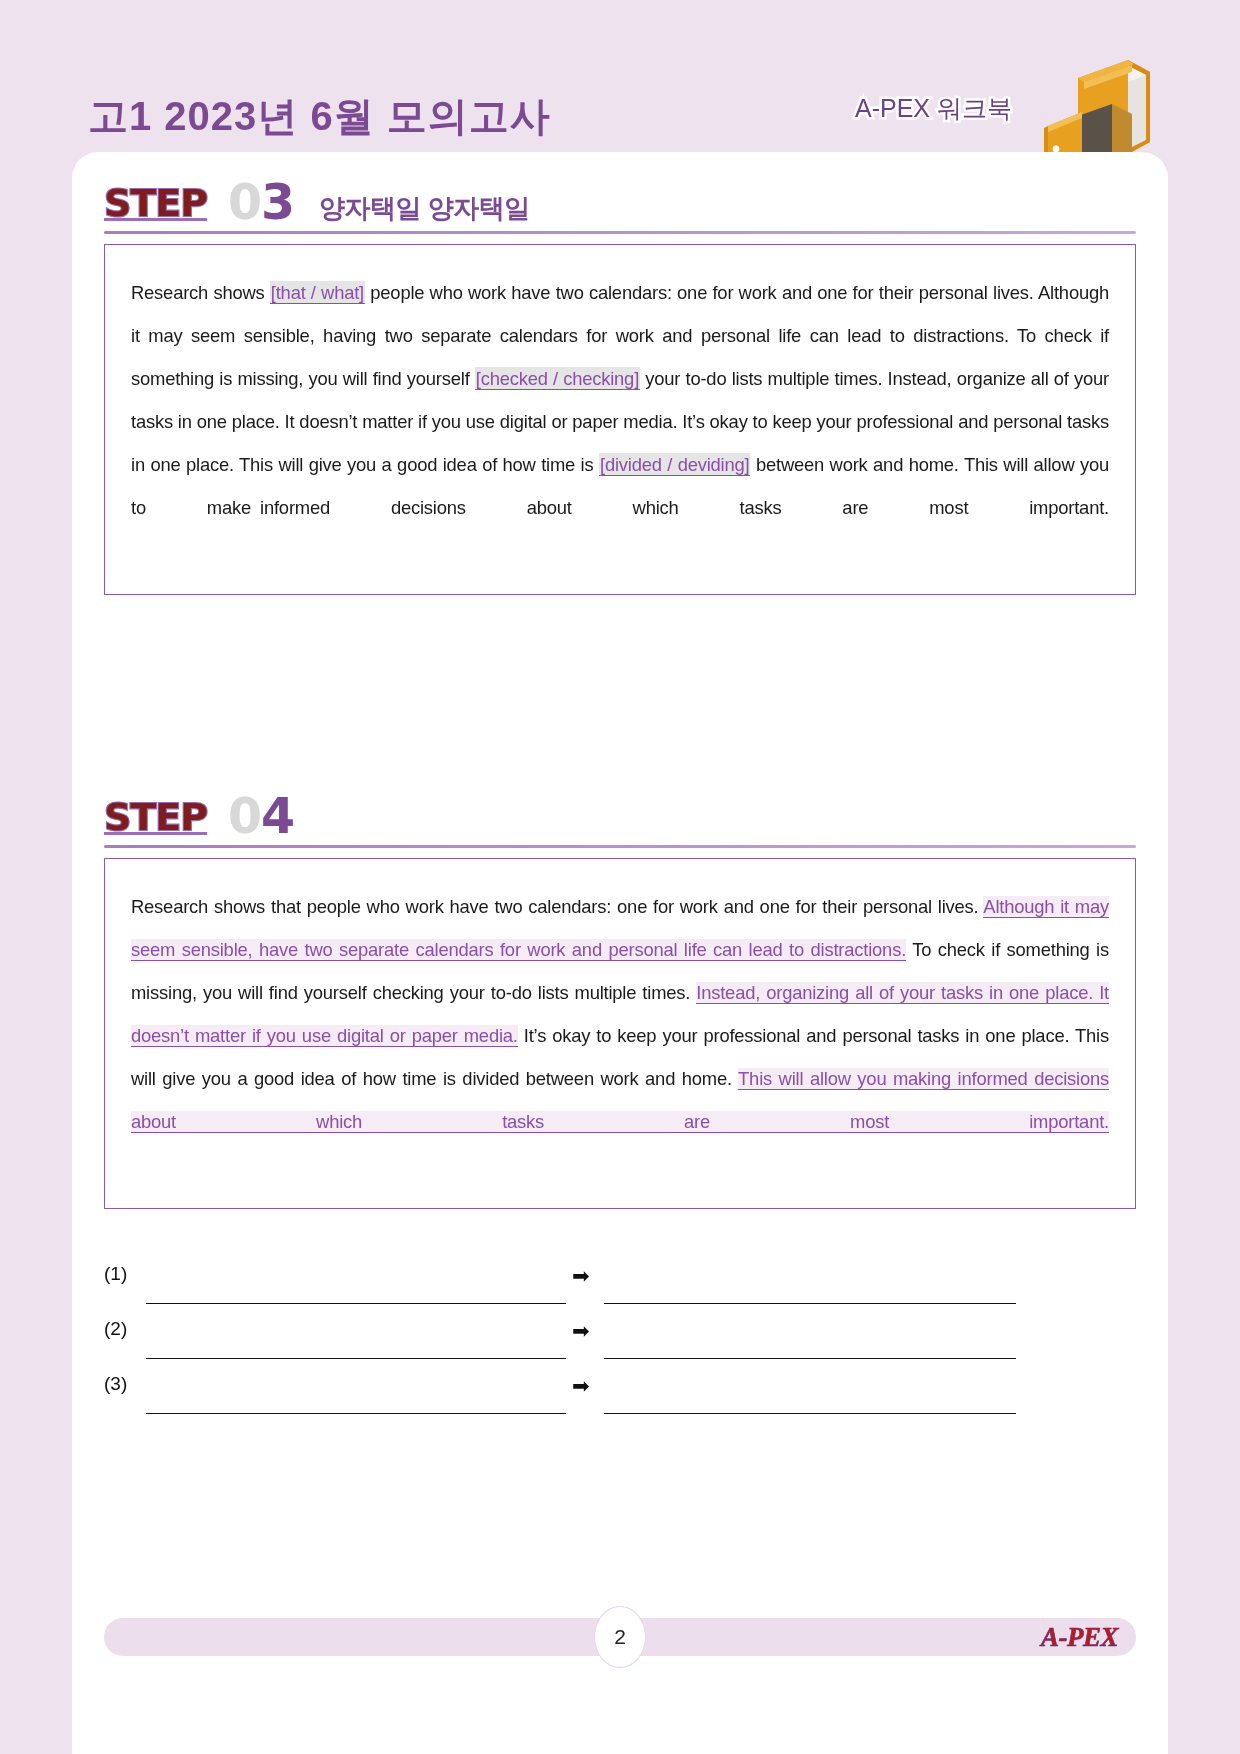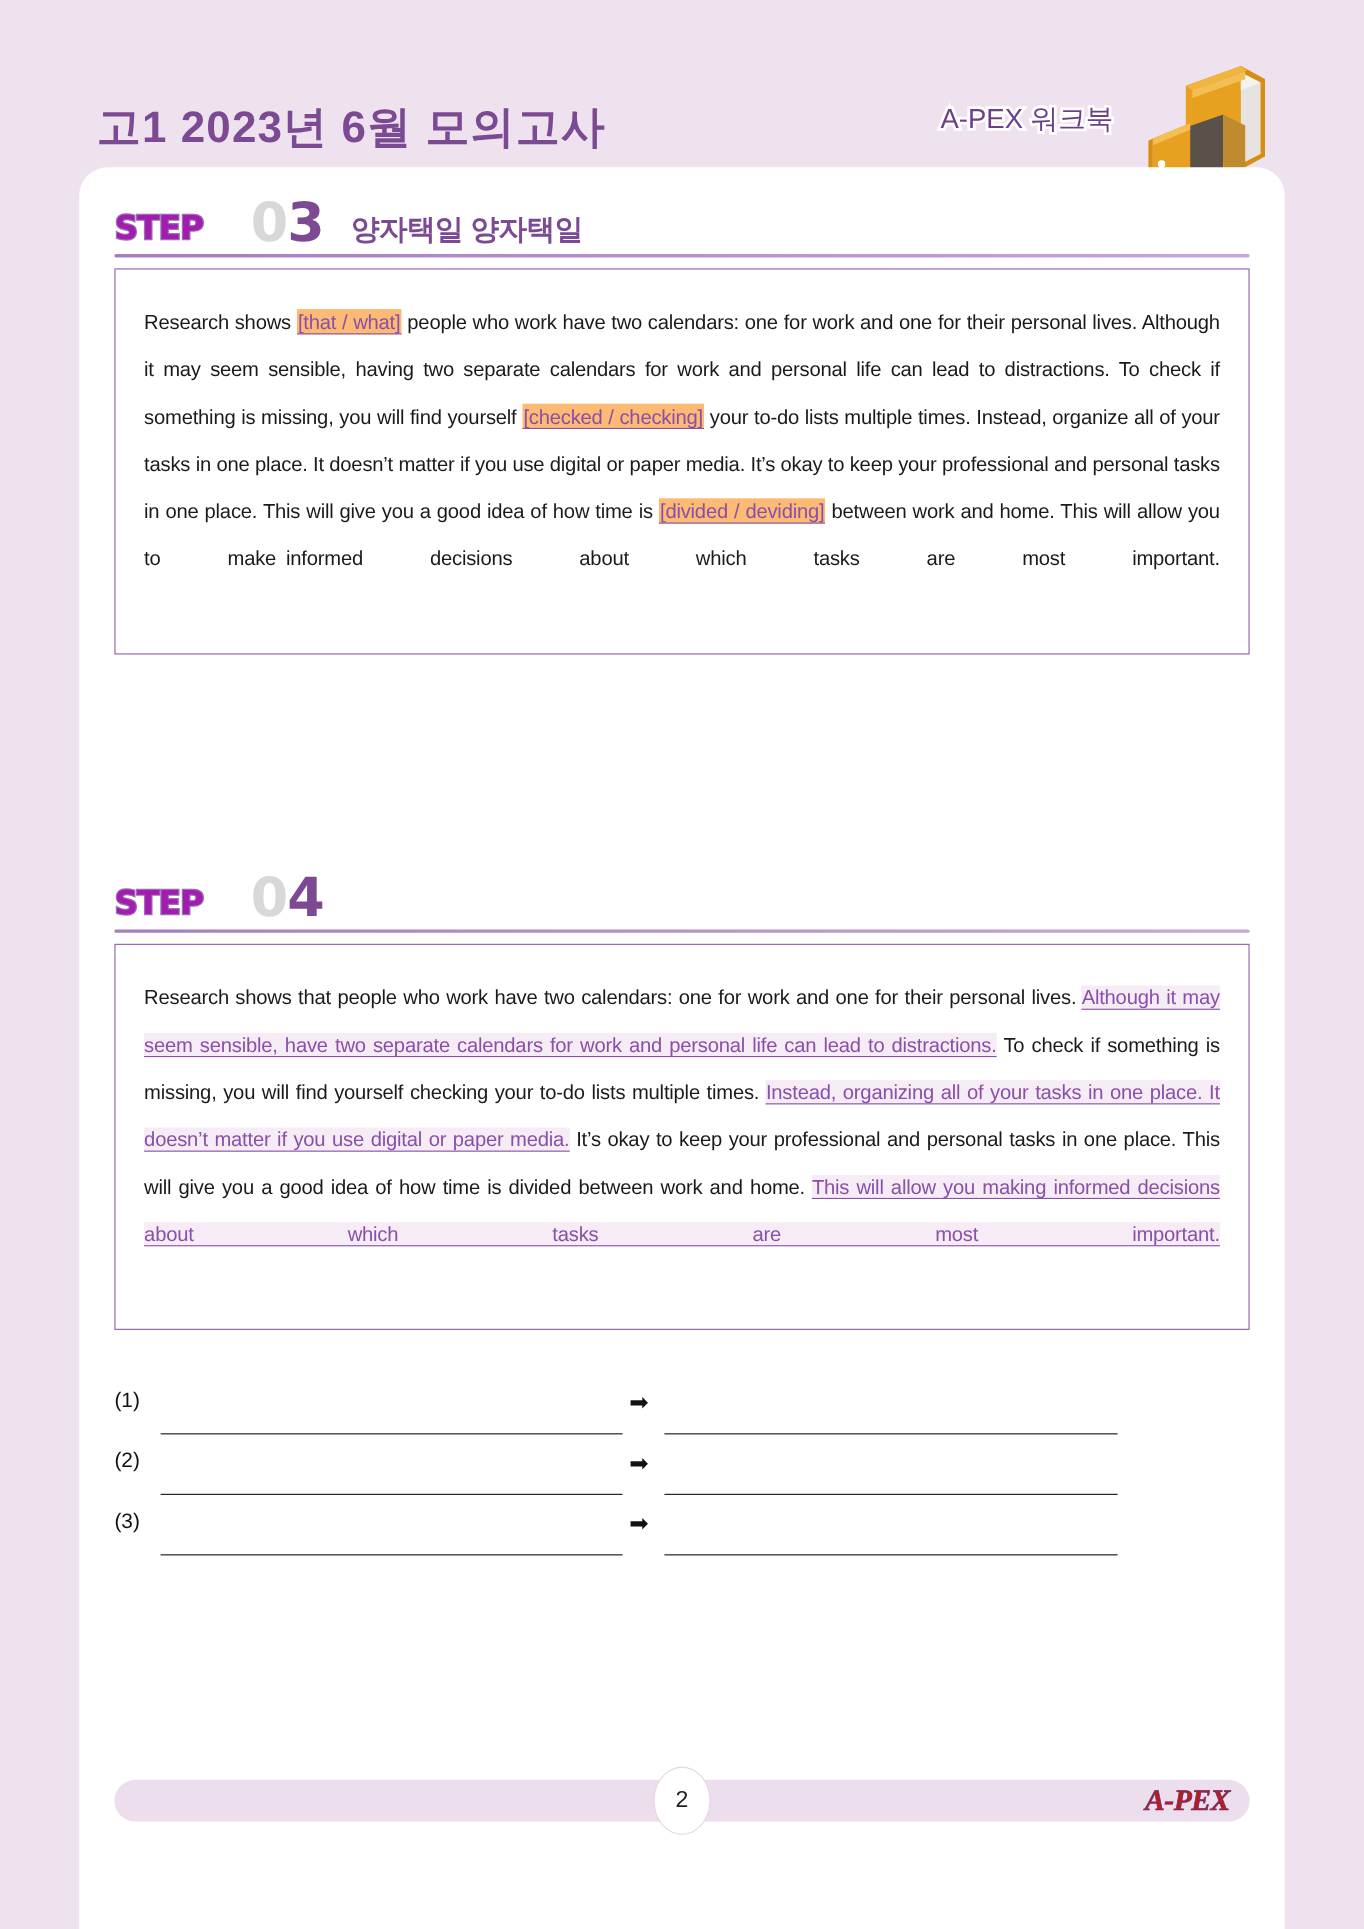--- a/index.html
+++ b/index.html
@@ -75,27 +75,28 @@
   .step-rule {
     position: absolute;
     left: 0; right: 0; bottom: 0;
     height: 3px;
     background: linear-gradient(to right, #a87cbf, #c7a8d6);
     border-radius: 2px;
   }
   .step-word {
     position: absolute;
     left: 0; bottom: 9px;
-    font-size: 30px;
+    font-size: 38px;
     font-weight: 700;
     letter-spacing: -1px;
-    color: #a21caf;
+    color: #7f1d1d;
     -webkit-text-stroke: 2.2px #9a6fb3;
     paint-order: stroke fill;
     font-family: "DejaVu Sans", sans-serif;
+    text-decoration: underline;
   }
   .step-num {
     position: absolute;
     left: 124px; bottom: 3px;
     font-size: 49px;
     font-weight: 700;
     letter-spacing: -1px;
     font-family: "DejaVu Sans", sans-serif;
   }
   .step-num .z { color: #d8d8d8; }
@@ -136,21 +137,21 @@
     text-align: justify;
     text-justify: inter-word;
     letter-spacing: -0.2px;
     font-family: "Liberation Sans", sans-serif;
   }
   .ptext::after { content: ""; display: inline-block; width: 100%; }
 
   
   .choice {
     color: #8a4fa8;
-    background: #fdba74;
+    background: #e5e5e5;
     border-bottom: 1.4px solid #8a4fa8;
     padding: 1px 1px 0 1px;
     white-space: nowrap;
   }
   
   .blankmark {
     display: inline-block;
     width: 9px;
     background: #f2e2f0;
   }

